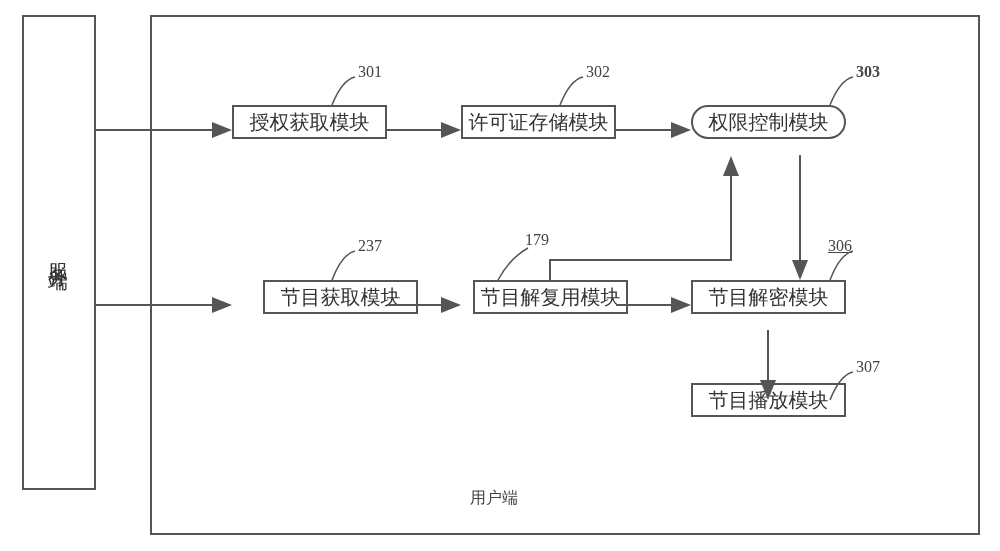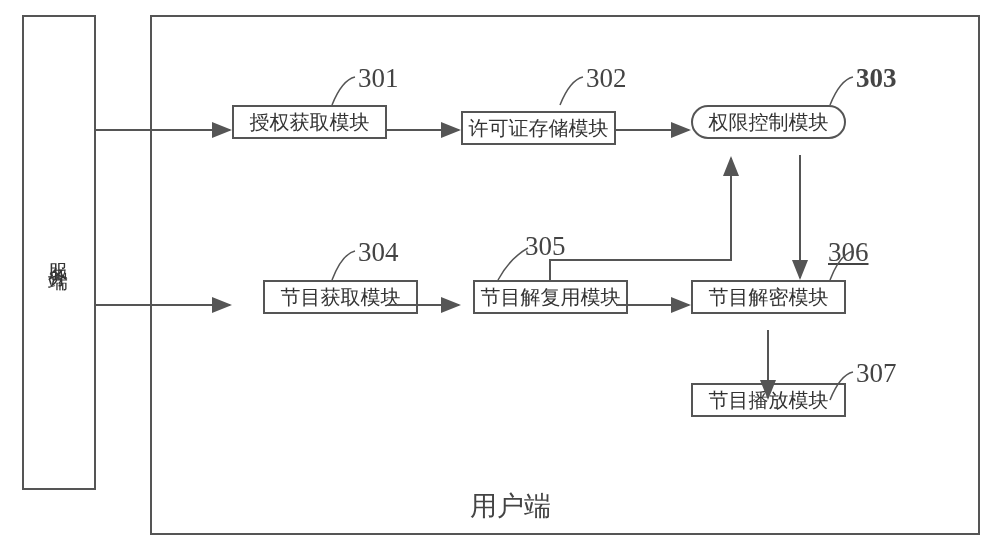--- a/index.html
+++ b/index.html
@@ -15,21 +15,21 @@
     .box {
       position: absolute;
       border: 2px solid #555;
       display: flex;
       align-items: center;
       justify-content: center;
       background: #fff;
     }
     .label {
       position: absolute;
-      font-size: 27px;
+      font-size: 16px;
       color: #444;
     }
     .small-box {
       width: 155px;
       height: 34px;
     }
     svg.arrows {
       position: absolute;
       left: 0;
       top: 0;
@@ -47,39 +47,39 @@
 
 <div class="box" style="left:150px; top:15px; width:830px; height:520px; display:block;"></div>
 
 <div class="label" style="left:470px; top:488px;">用户端</div>
 
 <div class="box small-box" style="left:232px; top:105px;">
   <span>授权获取模块</span>
 </div>
 <div class="label" style="left:358px; top:63px;">301</div>
 
-<div class="box small-box" style="left:461px; top:111px;">
+<div class="box small-box" style="left:461px; top:105px;">
   <span>许可证存储模块</span>
 </div>
 <div class="label" style="left:586px; top:63px;">302</div>
 
 <div class="box small-box" style="left:691px; top:105px;border-radius:25px;">
   <span>权限控制模块</span>
 </div>
 <div class="label" style="left:856px; top:63px;font-weight:bold;">303</div>
 
 <div class="box small-box" style="left:232px; top:280px;margin-left:31px;">
   <span>节目获取模块</span>
 </div>
-<div class="label" style="left:358px; top:237px;">304</div>
+<div class="label" style="left:358px; top:237px;">237</div>
 
 <div class="box small-box" style="left:461px; top:280px;margin-left:12px;">
   <span>节目解复用模块</span>
 </div>
-<div class="label" style="left:525px; top:231px;">305</div>
+<div class="label" style="left:525px; top:231px;">179</div>
 
 <div class="box small-box" style="left:691px; top:280px;">
   <span>节目解密模块</span>
 </div>
 <div class="label" style="left:828px; top:237px;text-decoration:underline;">306</div>
 
 <div class="box small-box" style="left:691px; top:383px;">
   <span>节目播放模块</span>
 </div>
 <div class="label" style="left:856px; top:358px;">307</div>

